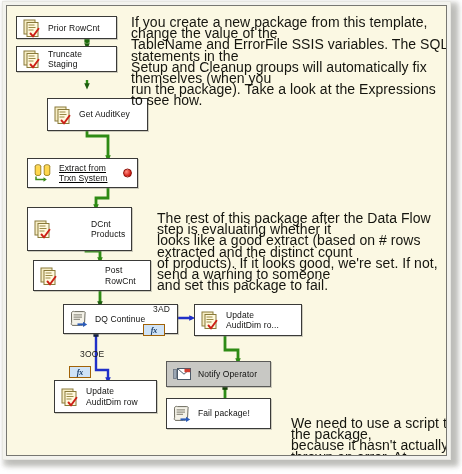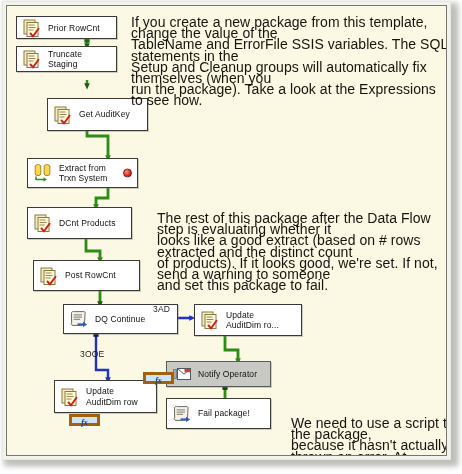--- a/index.html
+++ b/index.html
@@ -102,31 +102,30 @@
 
   
   .ico svg { display:block; width:22px; height:22px; }
 
   
   #wires { position:absolute; left:0; top:0; width:439px; height:449px; pointer-events:none; }
 
   
   .fx {
     position: absolute;
-    width: 31px; height: 12px;
+    width: 22px; height: 12px;
     background: #cfe3f7;
-    border: 3px solid #a16207;
+    border: 1px solid #a16207;
     font-size: 8px;
     font-style: italic;
     font-family: "Liberation Serif", serif;
     color: #1b3f6b;
     text-align: center;
     line-height: 11px;
     font-weight: bold;
-    margin-top: 48px;
   }
 
   
   .edge-label {
     position: absolute;
     font-size: 8.5px;
     color: #1a1a18;
     letter-spacing: .2px;
     font-family: "Liberation Sans", sans-serif;
   }
@@ -251,51 +250,51 @@
           <rect x="6" y="5.5" width="11" height="14" fill="#fff9dd" stroke="#8a7a3a" stroke-width="1"></rect>
           <rect x="7.5" y="7.5" width="6" height="1" fill="#9b8a46"></rect>
           <rect x="7.5" y="10" width="7" height="1" fill="#9b8a46"></rect>
           <rect x="7.5" y="12.5" width="5" height="1" fill="#9b8a46"></rect>
           <path d="M9.5,16.5 L12,19.3 L17.5,11.8" stroke="#cc1f16" stroke-width="1.9" fill="none" stroke-linecap="round"></path>
         </svg>
       </span>
       <span class="label">Get AuditKey</span>
     </div>
 
-    <div class="node" style="left:20px; top:152px; width:111px; height:30px;">
+    <div class="node" style="left:20px; top:152px; width:111px; height:30px;text-decoration:underline;">
       <span class="ico">
         <svg viewBox="0 0 22 22">
           <ellipse cx="6" cy="4.2" rx="2.8" ry="1.5" fill="#ffe27a" stroke="#9a7c16" stroke-width=".9"></ellipse>
           <path d="M3.2,4.2 L3.2,12 a2.8,1.5 0 0 0 5.6,0 L8.8,4.2" fill="#ffd74d" stroke="#9a7c16" stroke-width=".9"></path>
           <ellipse cx="15" cy="4.2" rx="2.8" ry="1.5" fill="#ffe27a" stroke="#9a7c16" stroke-width=".9"></ellipse>
           <path d="M12.2,4.2 L12.2,12 a2.8,1.5 0 0 0 5.6,0 L17.8,4.2" fill="#ffd74d" stroke="#9a7c16" stroke-width=".9"></path>
           <path d="M4,14.5 L4,17.5 L13,17.5" stroke="#3c8c1e" stroke-width="1.5" fill="none"></path>
           <path d="M11.5,15.2 L14.8,17.5 L11.5,19.8 Z" fill="#3c8c1e"></path>
         </svg>
       </span>
       <span class="label">Extract from
 Trxn System</span>
       <span class="errbadge"></span>
     </div>
 
-    <div class="node" style="left:20px; top:201px; width:105px; height:32px;">
+    <div class="node" style="left:20px; top:201px; width:105px; height:44px;gap:32px;">
       <span class="ico">
         <svg viewBox="0 0 22 22">
           <rect x="3" y="3" width="11" height="14" fill="#f6edc4" stroke="#8a7a3a" stroke-width="1"></rect>
           <rect x="6" y="5.5" width="11" height="14" fill="#fff9dd" stroke="#8a7a3a" stroke-width="1"></rect>
           <rect x="7.5" y="7.5" width="6" height="1" fill="#9b8a46"></rect>
           <rect x="7.5" y="10" width="7" height="1" fill="#9b8a46"></rect>
           <rect x="7.5" y="12.5" width="5" height="1" fill="#9b8a46"></rect>
           <path d="M9.5,16.5 L12,19.3 L17.5,11.8" stroke="#cc1f16" stroke-width="1.9" fill="none" stroke-linecap="round"></path>
         </svg>
       </span>
       <span class="label">DCnt Products</span>
     </div>
 
-    <div class="node" style="left:26px; top:254px; width:107px; height:31px;">
+    <div class="node" style="left:26px; top:254px; width:118px; height:31px;gap:40px;">
       <span class="ico">
         <svg viewBox="0 0 22 22">
           <rect x="3" y="3" width="11" height="14" fill="#f6edc4" stroke="#8a7a3a" stroke-width="1"></rect>
           <rect x="6" y="5.5" width="11" height="14" fill="#fff9dd" stroke="#8a7a3a" stroke-width="1"></rect>
           <rect x="7.5" y="7.5" width="6" height="1" fill="#9b8a46"></rect>
           <rect x="7.5" y="10" width="7" height="1" fill="#9b8a46"></rect>
           <rect x="7.5" y="12.5" width="5" height="1" fill="#9b8a46"></rect>
           <path d="M9.5,16.5 L12,19.3 L17.5,11.8" stroke="#cc1f16" stroke-width="1.9" fill="none" stroke-linecap="round"></path>
         </svg>
       </span>

